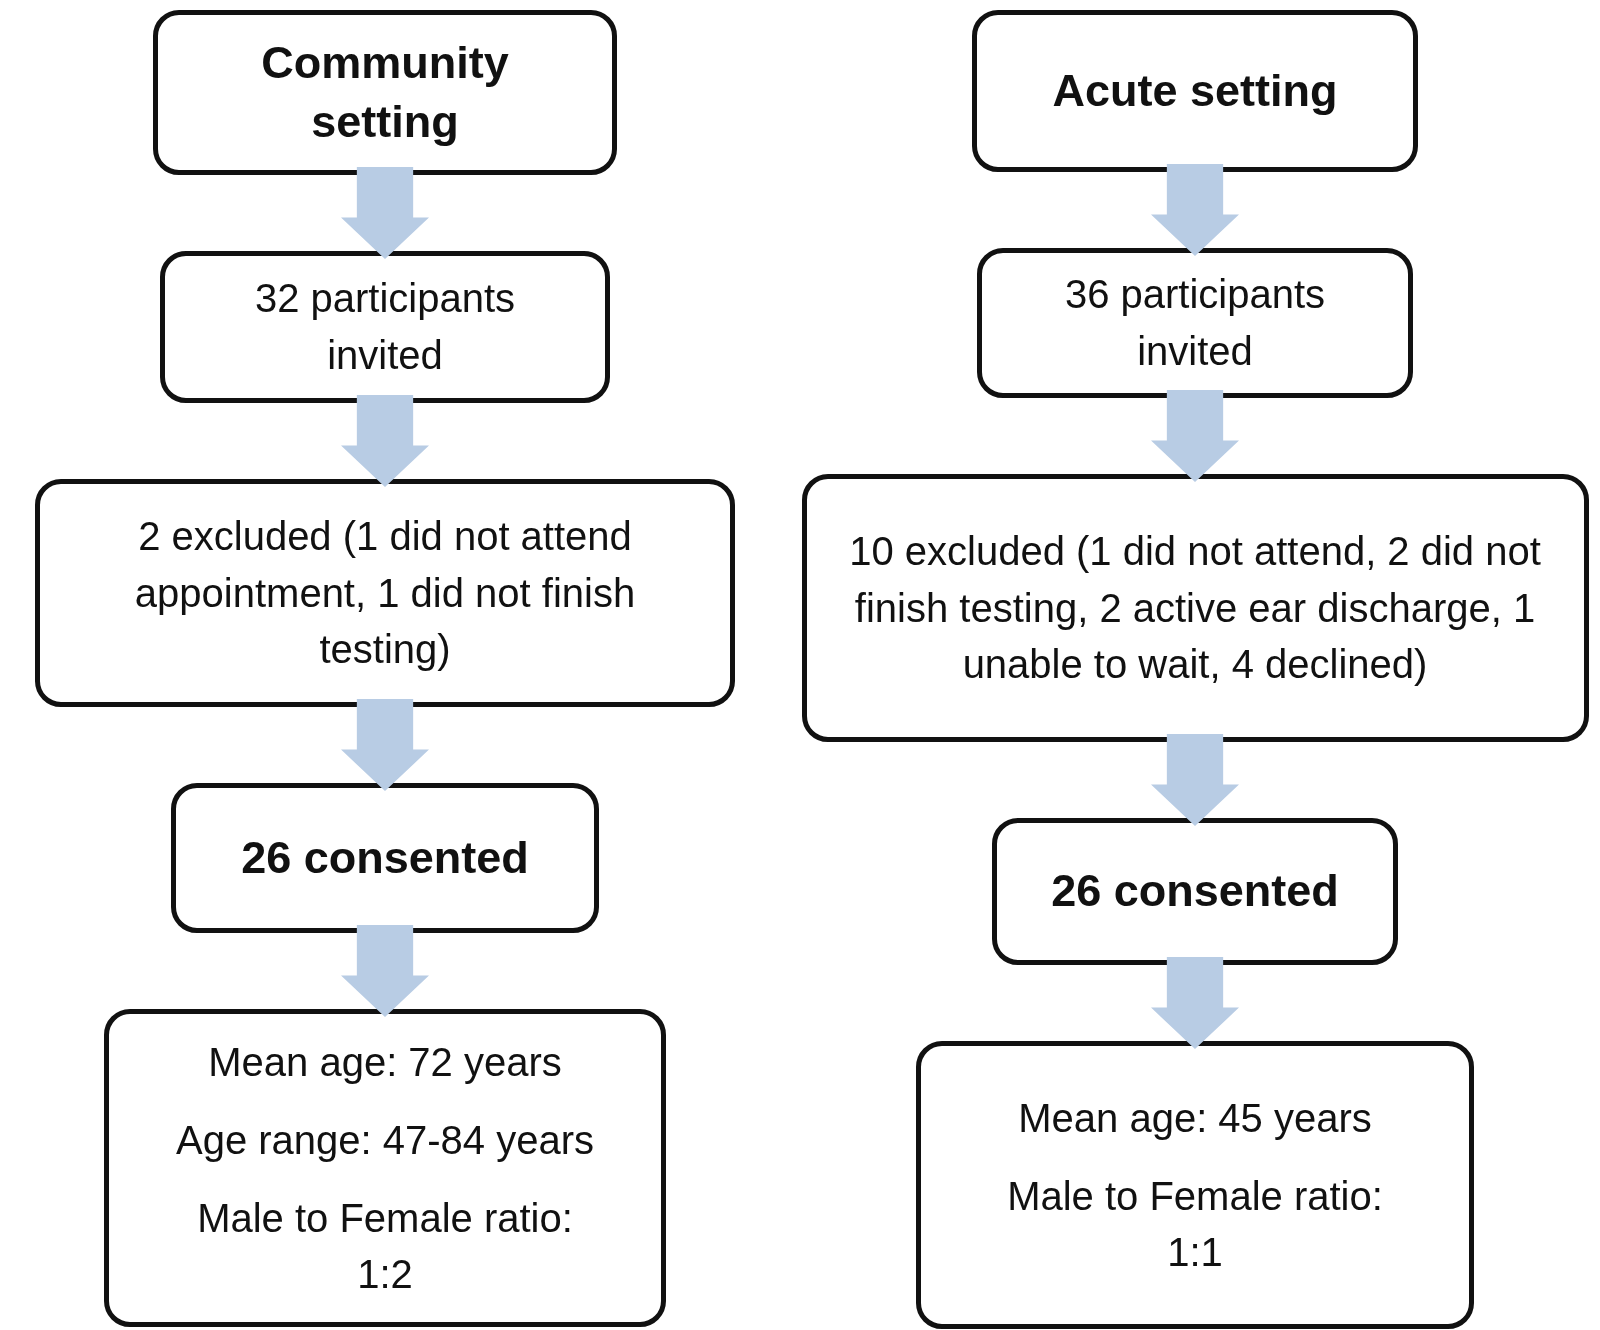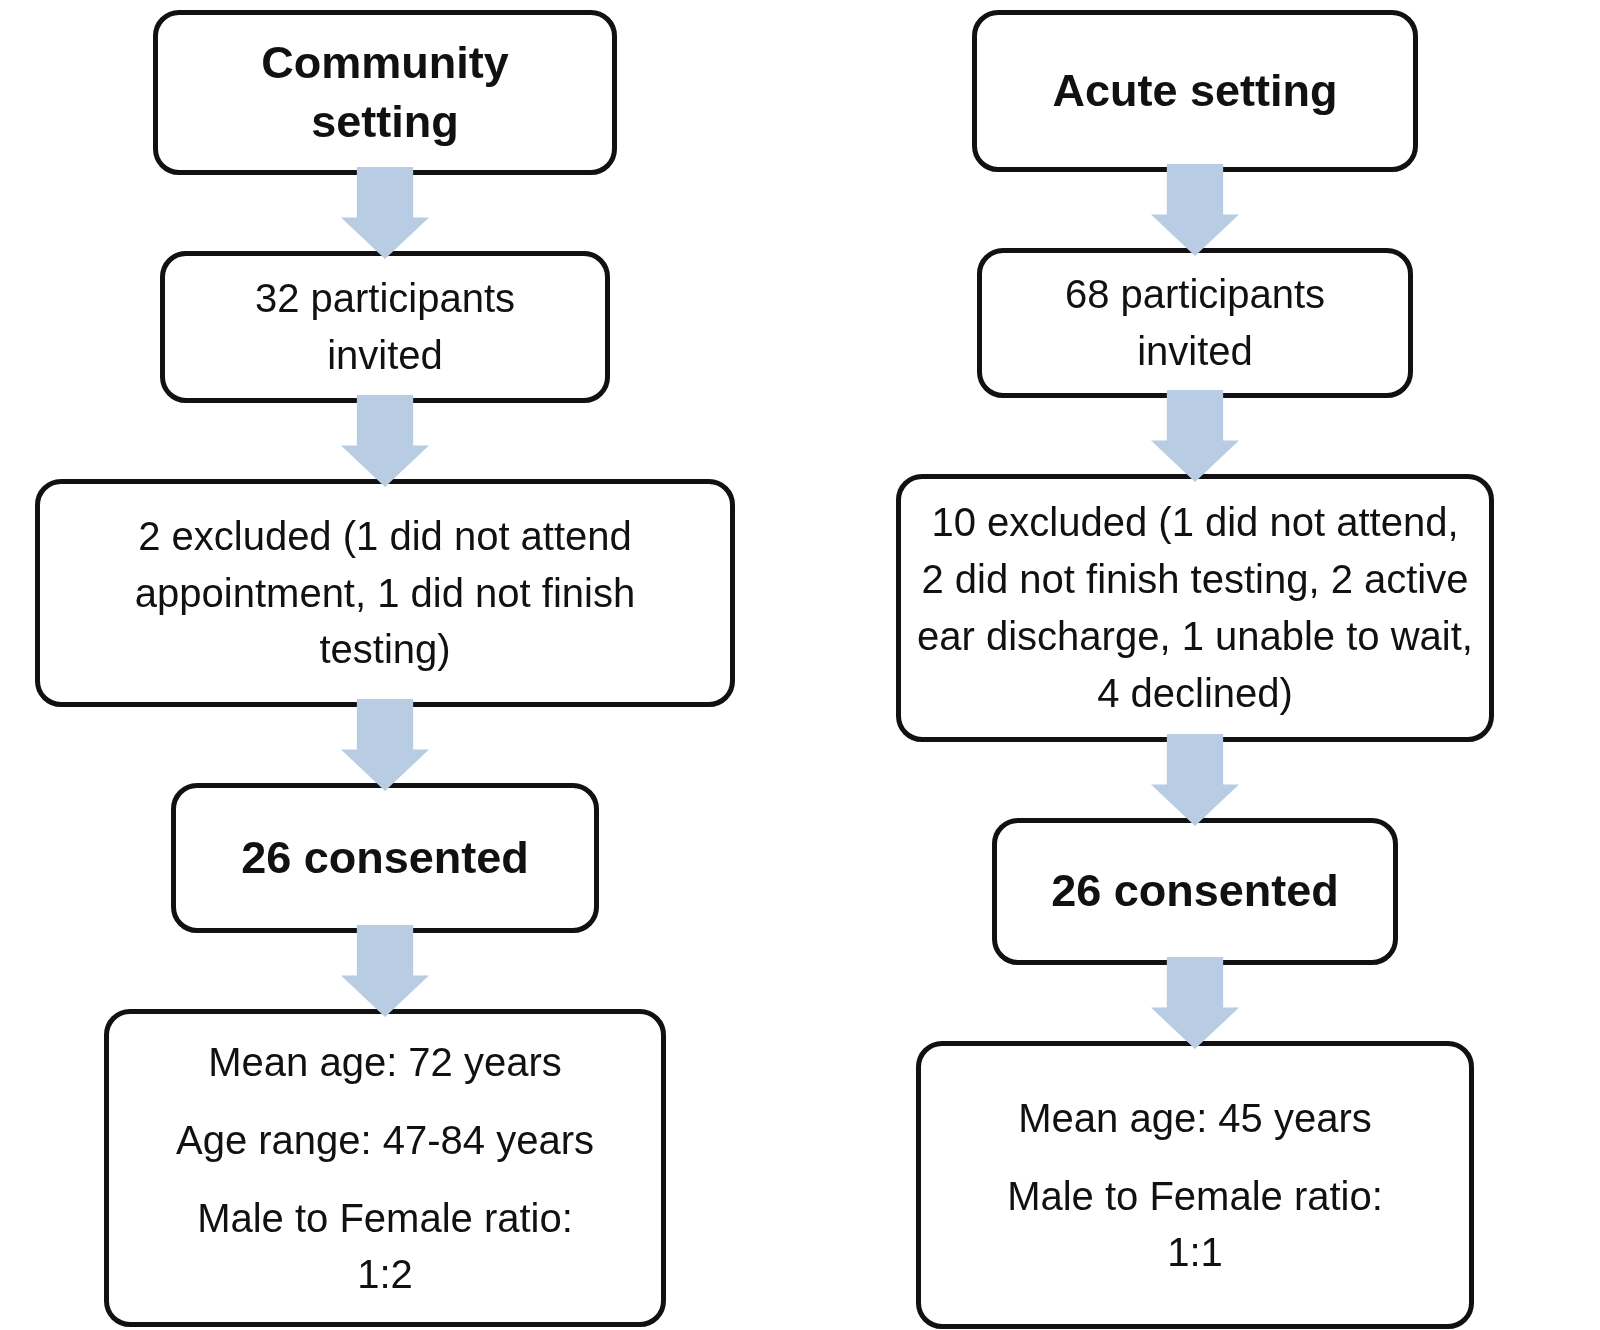--- a/index.html
+++ b/index.html
@@ -66,21 +66,21 @@
   
   .c1 .b1 { width: 464px; min-height: 162px; padding: 19px 36px; }
   .c1 .b2 { width: 450px; min-height: 152px; }
   .c1 .b3 { width: 700px; min-height: 228px; padding: 1px 28px; }
   .c1 .b4 { width: 428px; min-height: 150px; }
   .c1 .b5 { width: 562px; min-height: 284px; justify-content: space-between; }
 
   
   .c2 .b1 { width: 446px; min-height: 162px; }
   .c2 .b2 { width: 436px; min-height: 150px; }
-  .c2 .b3 { width: 598px; min-height: 268px; padding: 0 16px; }
+  .c2 .b3 { width: 787px; min-height: 268px; padding: 0 16px; }
   .c2 .b4 { width: 406px; min-height: 147px; }
   .c2 .b5 { width: 558px; min-height: 288px; }
 
   .stats {
     gap: 22px;
     padding: 20px 24px;
   }
   .stats p {
     margin: 0;
     line-height: 1.4;
@@ -114,21 +114,21 @@
       <p><span>Male to Female ratio:</span><br><span>1:2</span></p>
     </div>
   </div>
 
   <div class="col c2">
     <div class="box title b1">
       <span>Acute setting</span>
     </div>
     <div class="arrow"></div>
     <div class="box b2">
-      <span>68 participants invited</span>
+      <span>36 participants invited</span>
     </div>
     <div class="arrow"></div>
     <div class="box b3">
       <span>10 excluded (1 did not attend, 2 did not finish testing, 2 active ear discharge, 1 unable to wait, 4 declined)</span>
     </div>
     <div class="arrow"></div>
     <div class="box title b4">
       <span>26 consented</span>
     </div>
     <div class="arrow"></div>

